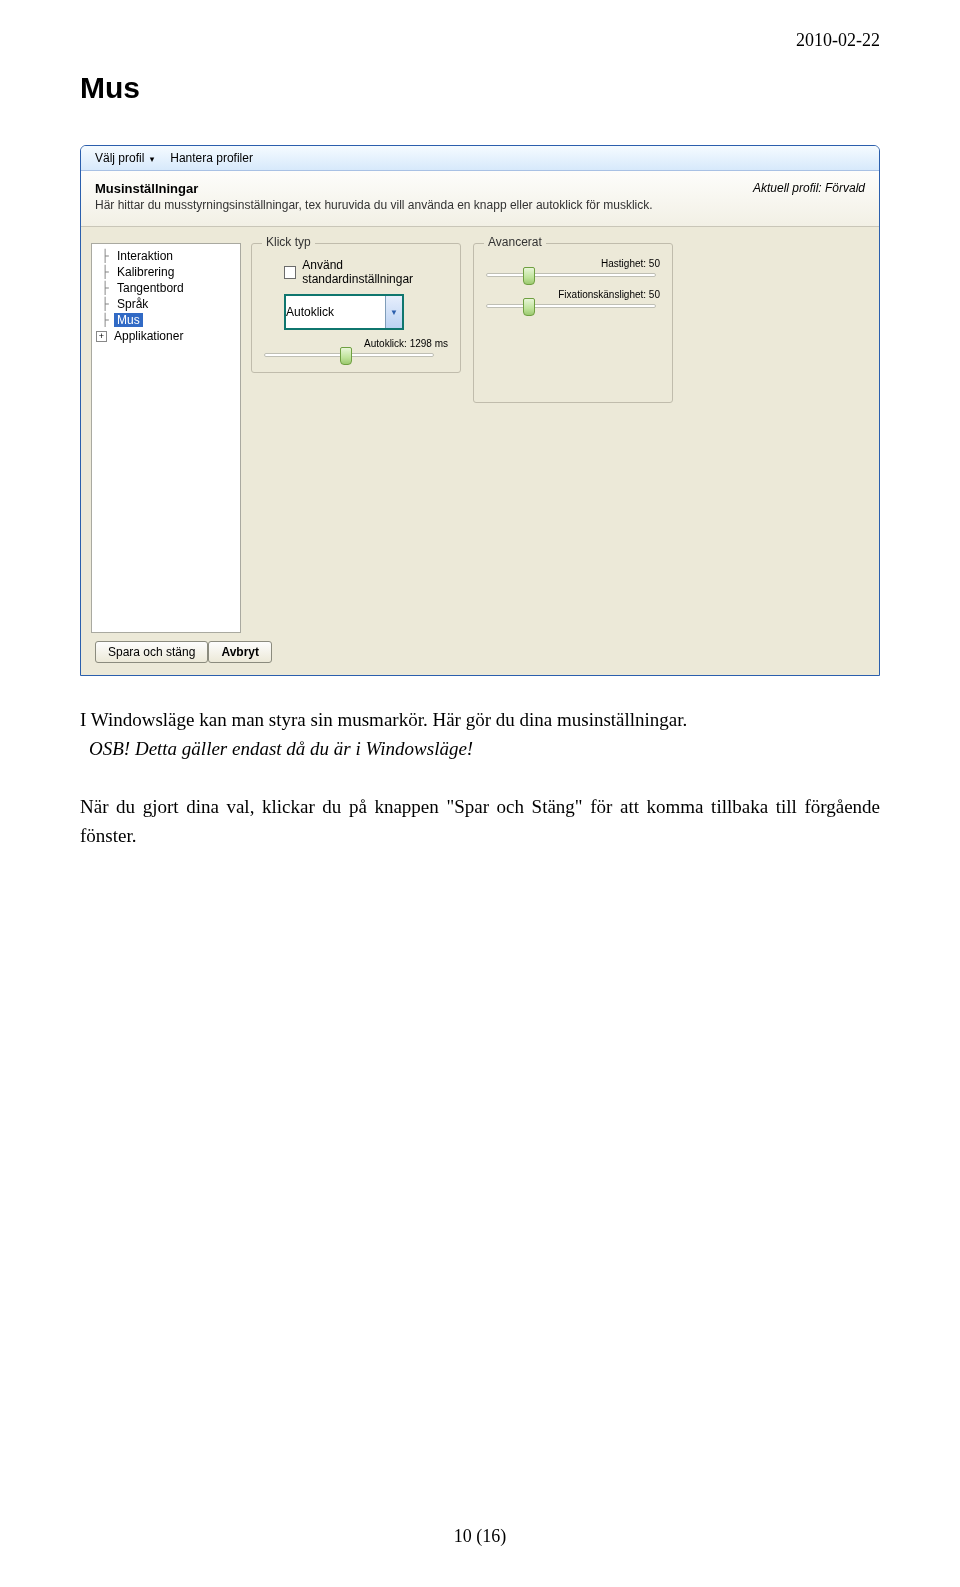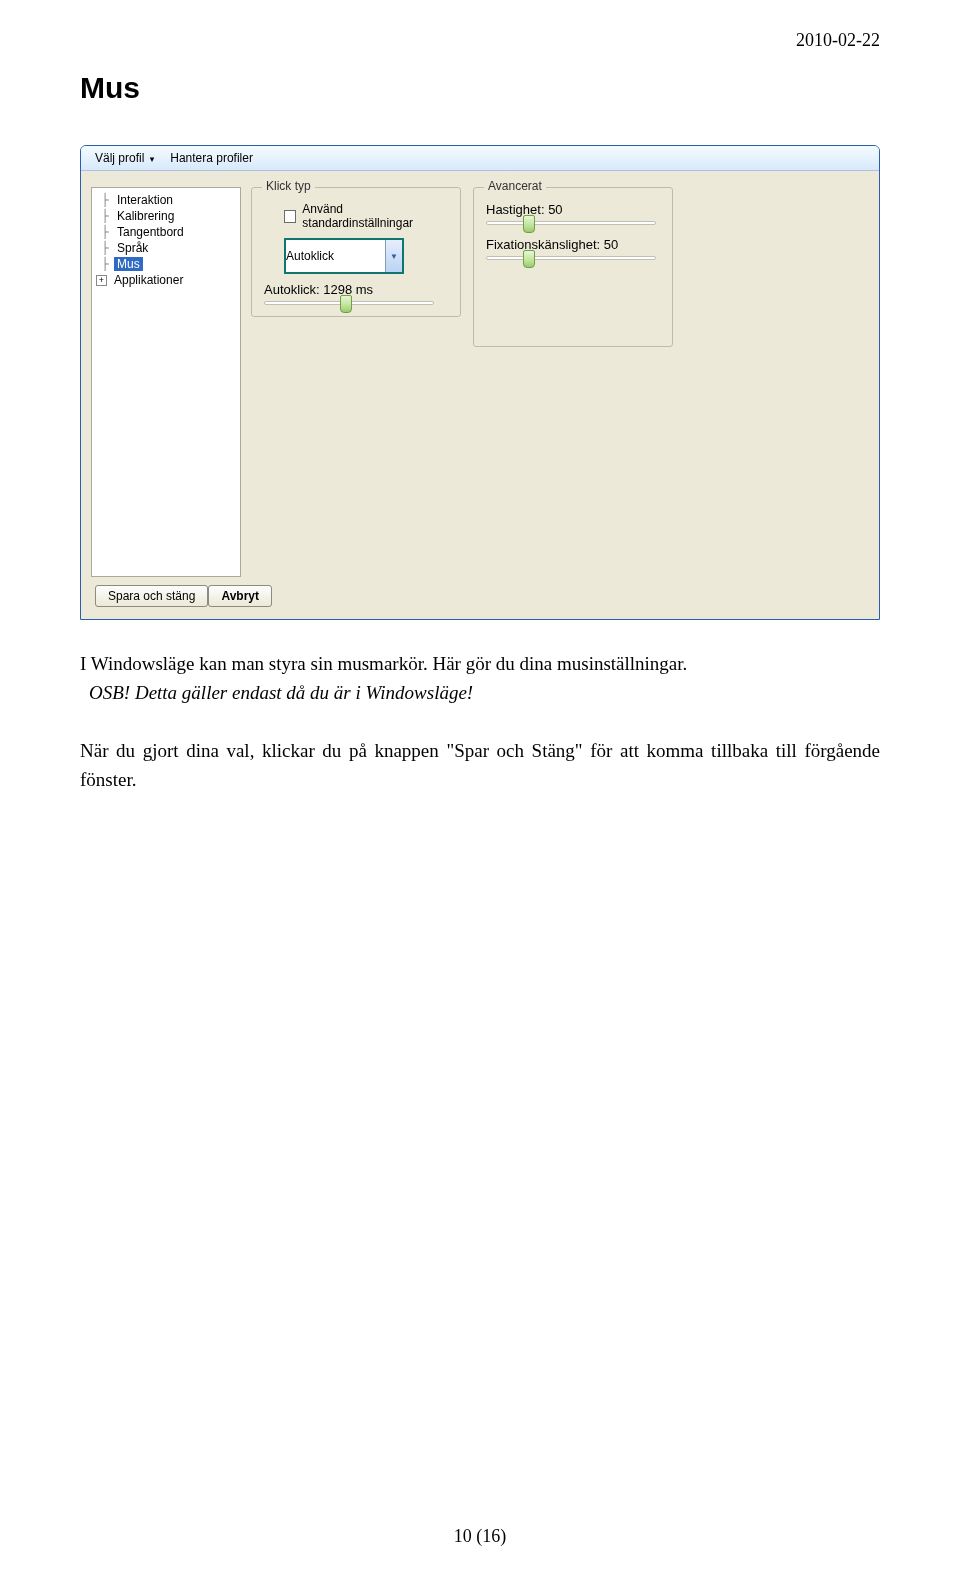--- a/index.html
+++ b/index.html
@@ -200,21 +200,21 @@
     width: 17px;
     background: linear-gradient(to bottom, #e6eefc, #bcd3f3);
     border-left: 1px solid #7f9db9;
     display: flex;
     align-items: center; justify-content: center;
     font-size: 8px;
     color: #2b5fad;
   }
 
   
-  .slider-wrap { font-size: 13px; }
+  .slider-wrap { font-size: 10px; text-align: right; }
   .slider-label { margin-bottom: 4px; }
   .slider-track {
     height: 4px;
     background: #fff;
     border: 1px solid #bfbfb4;
     border-radius: 2px;
     position: relative;
     width: 170px;
     margin-bottom: 12px;
   }
@@ -269,20 +269,27 @@
 
 
     <div class="menubar">
       <span class="menu-item">
         <span>Välj profil</span>
         <span class="menu-caret">▾</span>
       </span>
       <span class="menu-item">Hantera profiler</span>
     </div>
 
+    <div class="header-area">
+      <div class="header-left">
+        <div class="header-title">Musinställningar</div>
+        <div class="header-sub">Här hittar du musstyrningsinställningar, tex huruvida du vill använda en knapp eller autoklick för musklick.</div>
+      </div>
+      <div class="header-right">Aktuell profil: Förvald</div>
+    </div>
 
     <div class="content-area">
       <div class="content-top">
 
         <div class="tree-panel">
           <div class="tree-row">
             <span class="tree-conn">├</span>
             <span class="tree-label">Interaktion</span>
           </div>
           <div class="tree-row">

